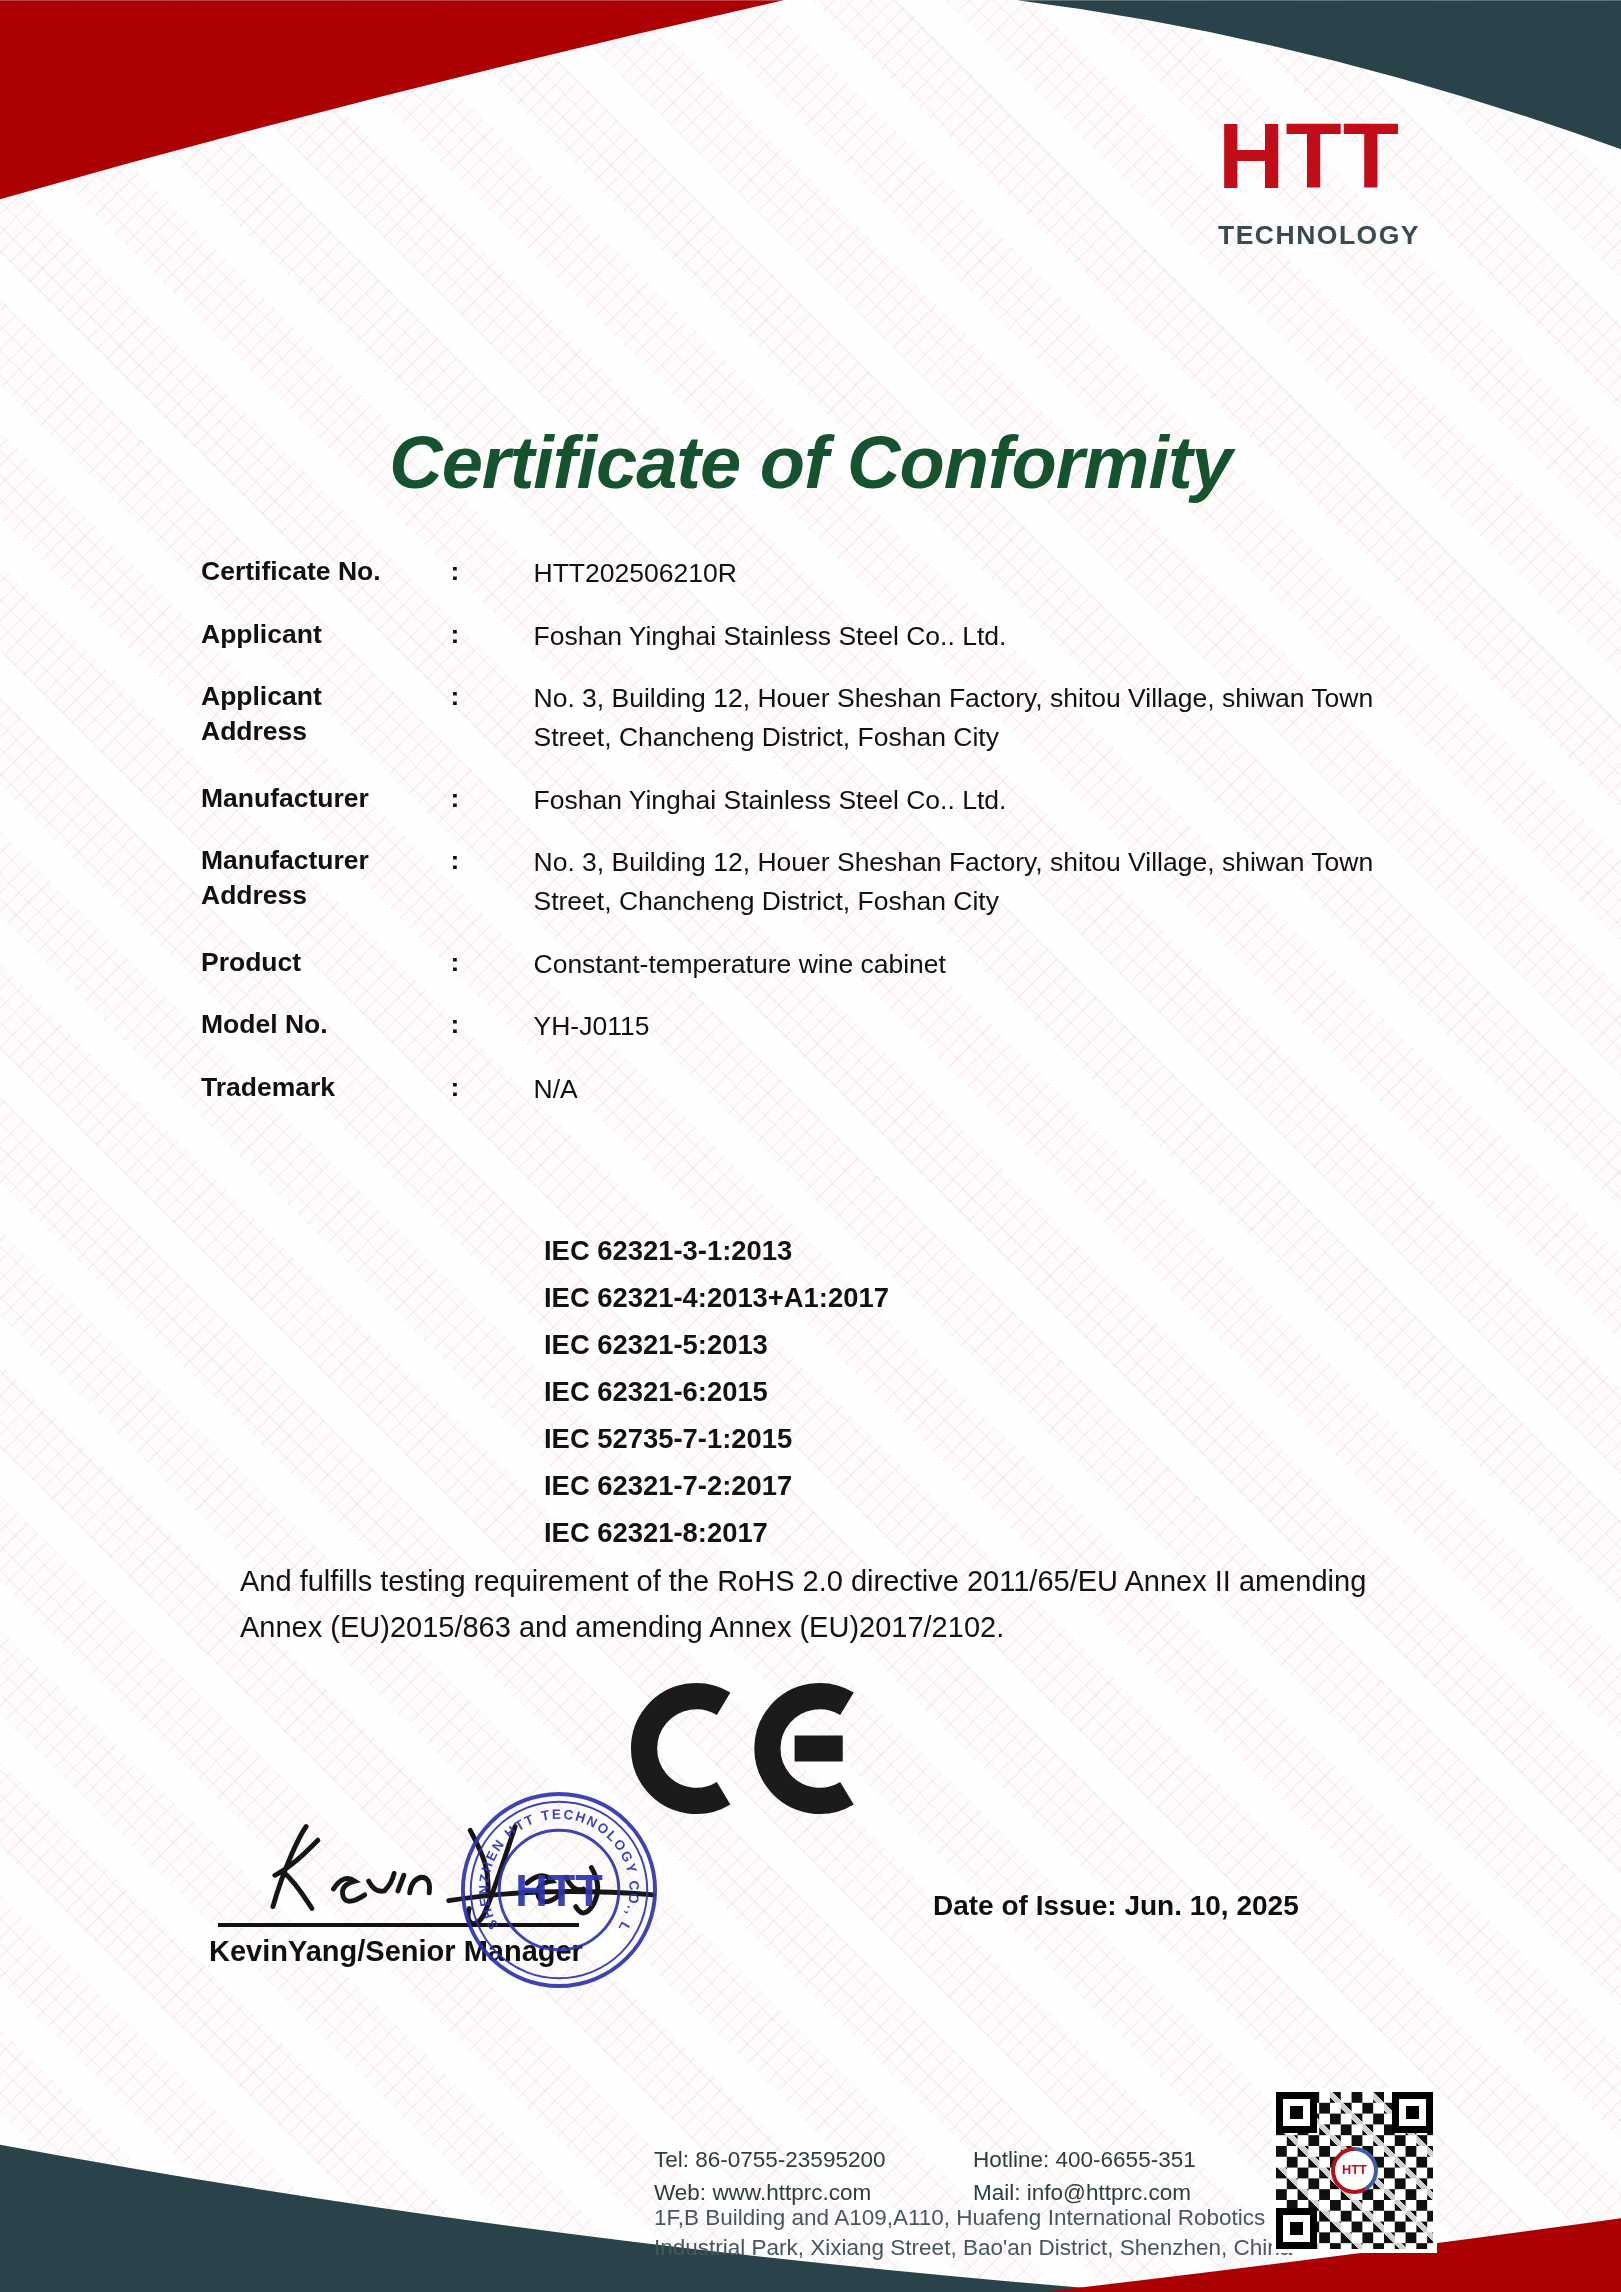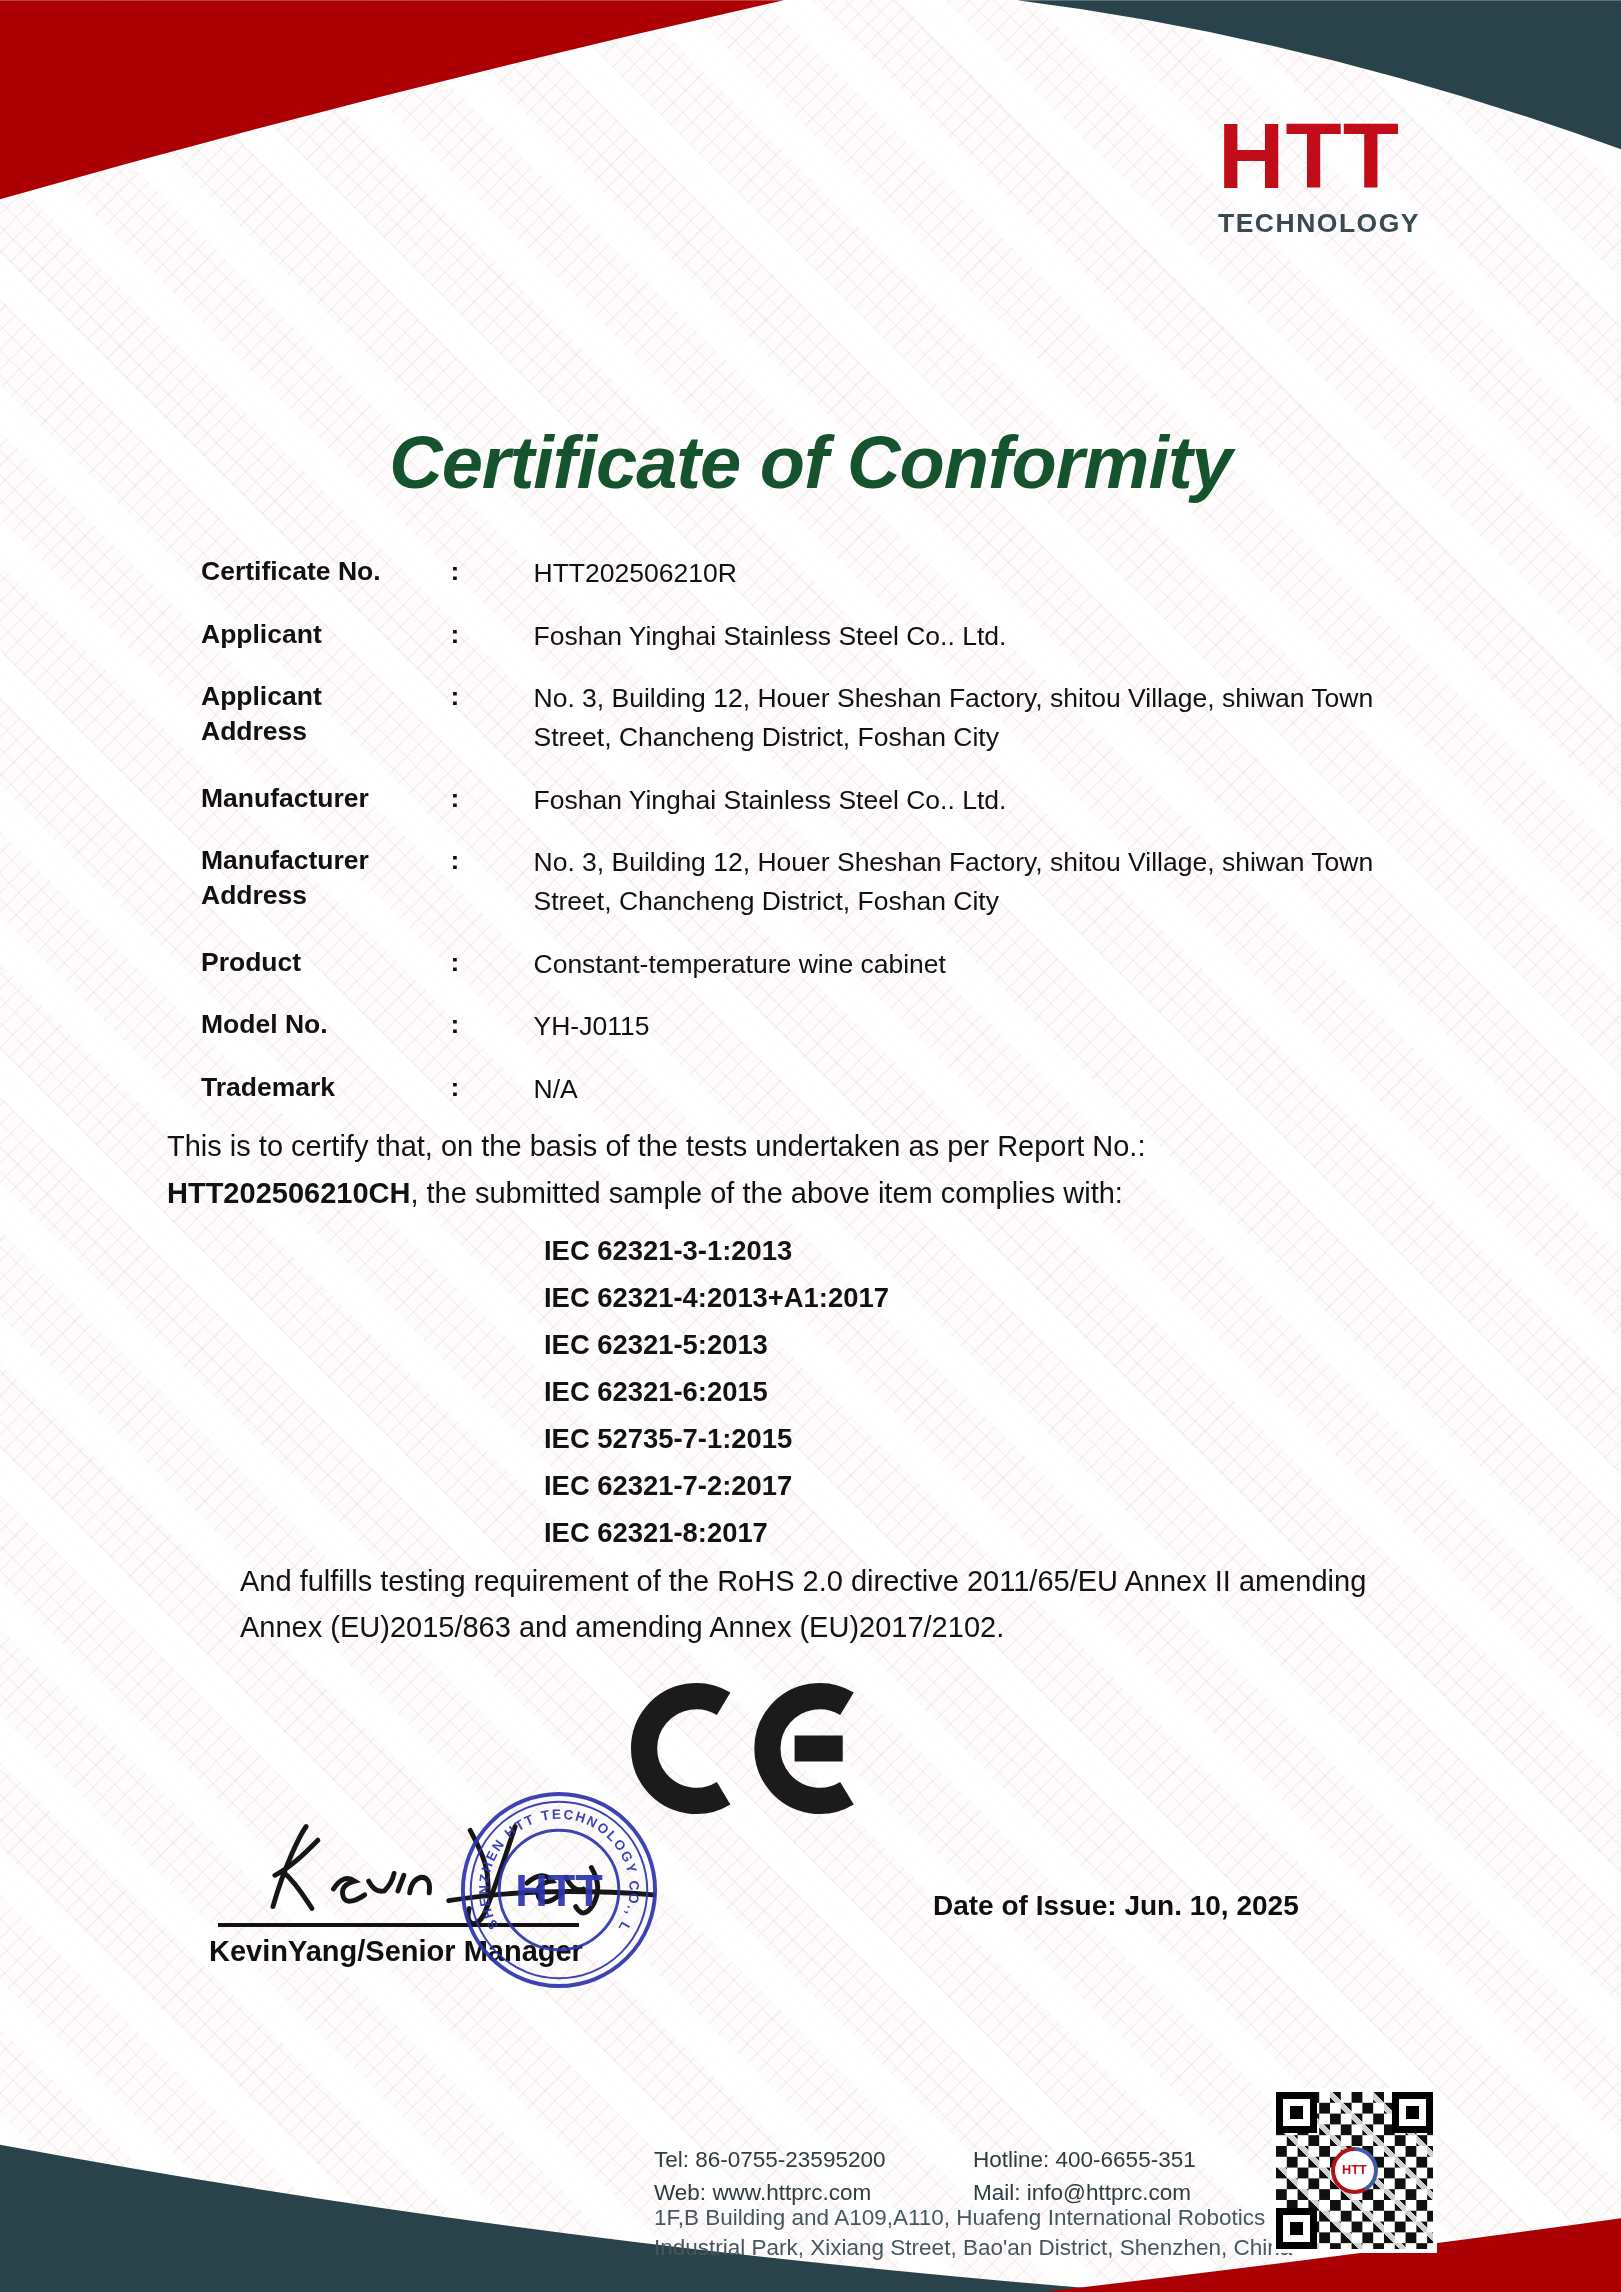--- a/index.html
+++ b/index.html
@@ -15,21 +15,21 @@
       repeating-linear-gradient(45deg, rgba(255,255,255,0.93) 0 33px, rgba(255,255,255,0) 33px 94px),
       repeating-linear-gradient(135deg, rgba(188,140,146,0.10) 0 1.5px, rgba(0,0,0,0) 1.5px 13.7px),
       repeating-linear-gradient(45deg, rgba(188,140,146,0.09) 0 1.5px, rgba(0,0,0,0) 1.5px 17.6px);
   }
   .decor{position:absolute;left:0;top:0;z-index:1;pointer-events:none;}
   .content{position:absolute;inset:0;z-index:2;}
 
   
   .logo{position:absolute;left:1218px;top:110px;line-height:1;}
   .logo .brand{font-size:92px;font-weight:bold;color:#C00D17;letter-spacing:1px;}
-  .logo .sub{font-size:26.5px;font-weight:bold;color:#3A4A52;letter-spacing:1.5px;margin-top:8px;}
+  .logo .sub{font-size:26.5px;font-weight:bold;color:#3A4A52;letter-spacing:1.5px;margin-top:20px;}
 
   .title{
     position:absolute;left:0;top:420px;width:100%;text-align:center;
     font-size:74px;font-weight:bold;font-style:italic;letter-spacing:-1px;color:#14532d;
   }
 
   
   .fields{position:absolute;left:201px;top:554px;width:1235px;}
   .field-row{display:flex;align-items:flex-start;margin-bottom:23.5px;}
   .field-label{width:225px;flex:0 0 225px;font-weight:bold;font-size:26.5px;line-height:35px;}
@@ -134,24 +134,20 @@
         <div class="field-colon">:</div>
         <div class="field-value">YH-J0115</div>
       </div>
       <div class="field-row">
         <div class="field-label">Trademark</div>
         <div class="field-colon">:</div>
         <div class="field-value">N/A</div>
       </div>
     </div>
 
-    <div class="statement">
-      <span>This is to certify that, on the basis of the tests undertaken as per Report No.:</span><br>
-      <b>HTT202506210CH</b><span>, the submitted sample of the above item complies with:</span>
-    </div>
 
     <div class="standards">
       <div>IEC 62321-3-1:2013</div>
       <div>IEC 62321-4:2013+A1:2017</div>
       <div>IEC 62321-5:2013</div>
       <div>IEC 62321-6:2015</div>
       <div>IEC 52735-7-1:2015</div>
       <div>IEC 62321-7-2:2017</div>
       <div>IEC 62321-8:2017</div>
     </div>

